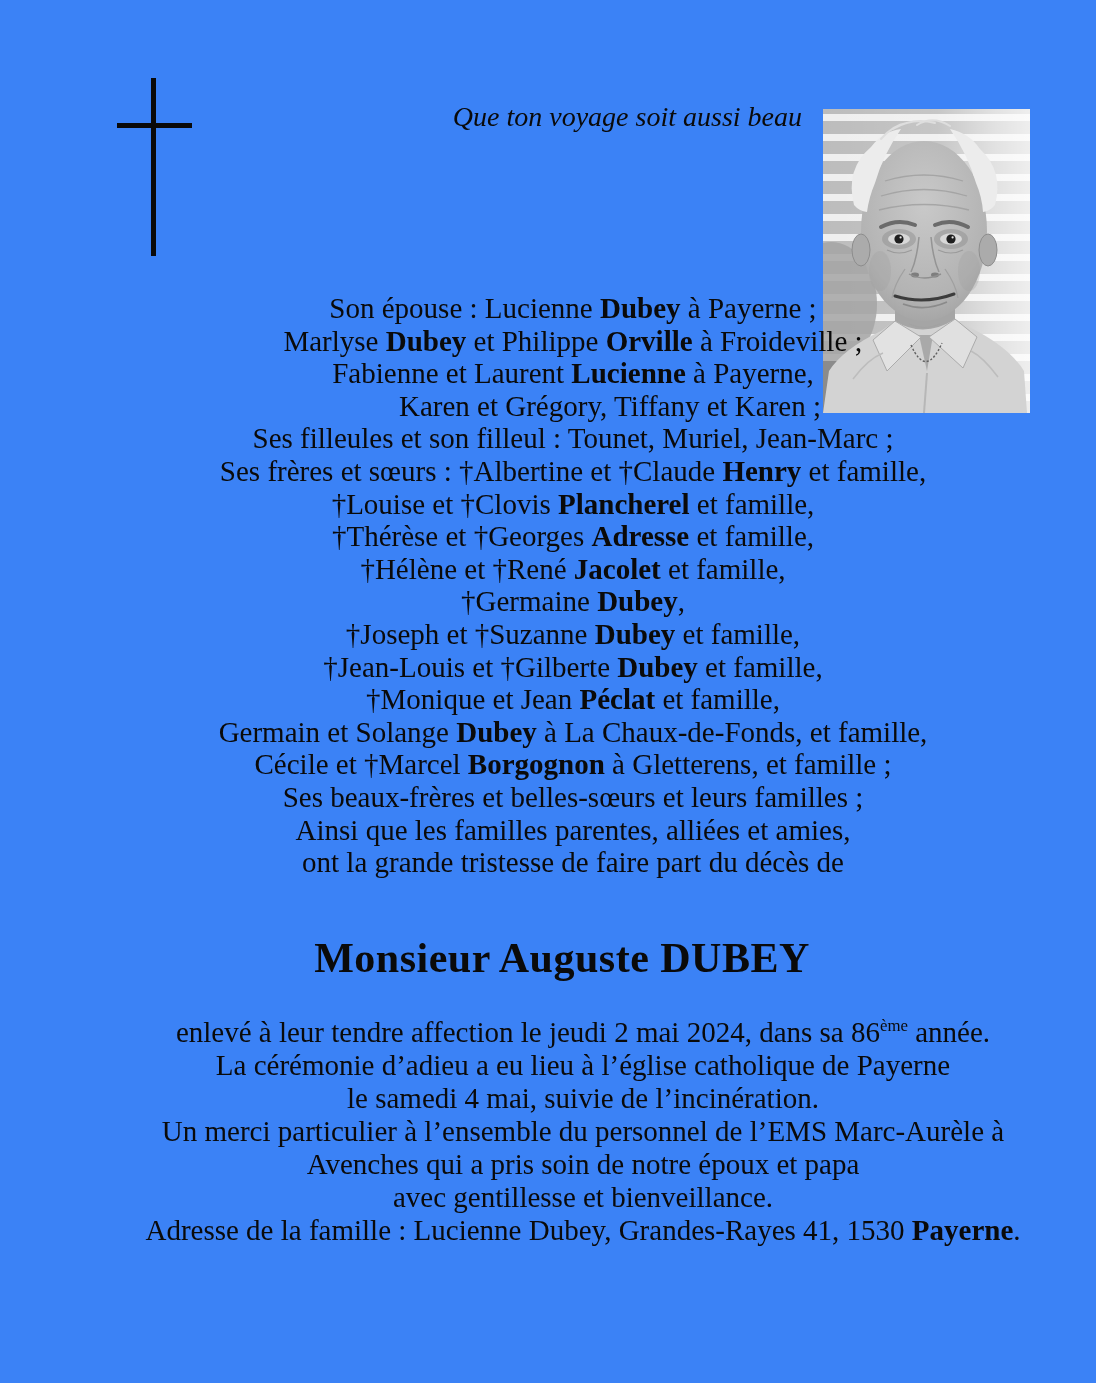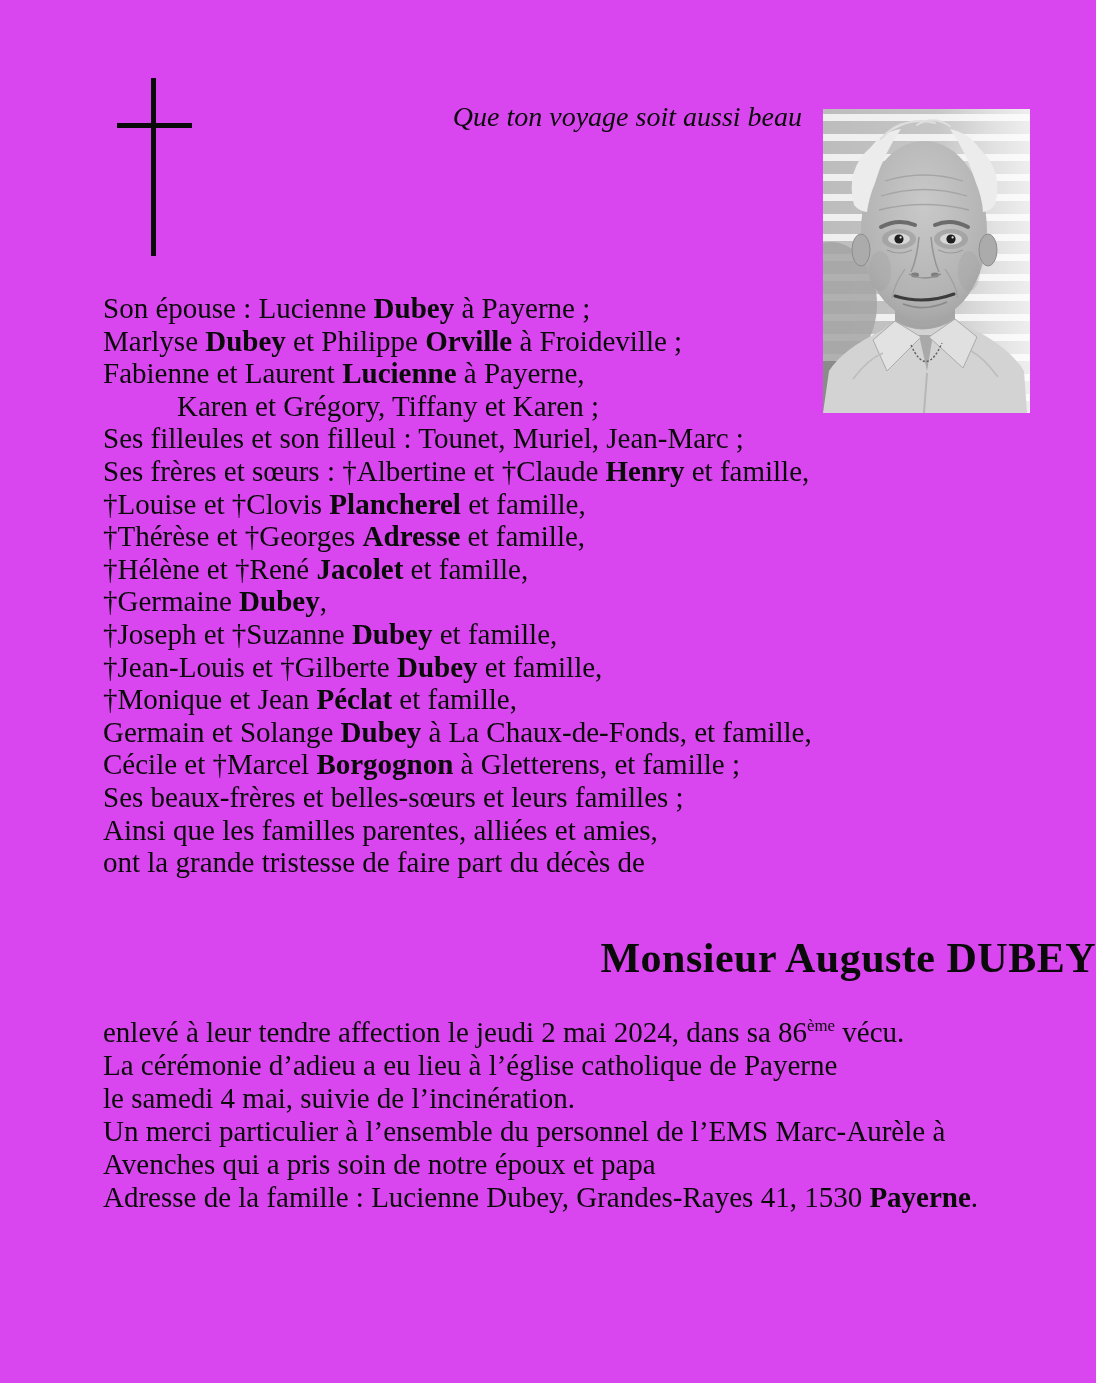--- a/index.html
+++ b/index.html
@@ -1,20 +1,20 @@
 <!DOCTYPE html>
 <html lang="fr"><head>
 <meta charset="utf-8">
 <style>
   html,body{margin:0;padding:0;background:#ffffff;}
   body{
     width:1096px;height:1383px;position:relative;overflow:hidden;
     font-family:"Liberation Serif", serif;color:#0a0a0a;
   }
-  .page{position:absolute;inset:0;background:#d946ef;}
+  .page{position:absolute;inset:0;background:#3b82f6;}
 
   
   .cross-v{position:absolute;left:151px;top:78px;width:5px;height:178px;background:#0a0a0a;}
   .cross-h{position:absolute;left:117px;top:123px;width:75px;height:5px;background:#0a0a0a;}
 
   
   .epigraph{
     position:absolute;top:100px;right:294px;text-align:right;
     font-style:italic;font-size:28px;line-height:33px;white-space:nowrap;
   }
@@ -25,29 +25,29 @@
 
   
   .family{
     position:absolute;left:103px;top:292px;width:940px;
     font-size:29px;line-height:32.6px;
   }
   .closing{
     position:absolute;left:103px;top:1016px;width:960px;
     font-size:29px;line-height:33px;
   }
-  .tline{white-space:nowrap;}
+  .tline{white-space:nowrap;text-align:center;}
   .tline.indent{padding-left:74px;}
   .b{font-weight:bold;}
   sup{font-size:0.58em;line-height:0;}
 
   
   .title{
     position:absolute;left:0;top:934px;width:1096px;box-sizing:border-box;
-    padding-left:28px;text-align:right;
+    padding-left:28px;text-align:center;
     font-size:42px;font-weight:bold;letter-spacing:0.5px;white-space:nowrap;
   }
 </style>
 </head>
 <body>
 
 <div class="page">
 
   <div>
     <div class="cross-v"></div>
@@ -150,21 +150,22 @@
       <div class="tline"><span>Germain et Solange </span><span class="b">Dubey</span><span> à La Chaux-de-Fonds, et famille,</span></div>
       <div class="tline"><span>Cécile et †Marcel </span><span class="b">Borgognon</span><span> à Gletterens, et famille ;</span></div>
       <div class="tline"><span>Ses beaux-frères et belles-sœurs et leurs familles ;</span></div>
       <div class="tline"><span>Ainsi que les familles parentes, alliées et amies,</span></div>
       <div class="tline"><span>ont la grande tristesse de faire part du décès de</span></div>
     </div>
 
   <div class="title">Monsieur Auguste DUBEY</div>
 
   <div class="closing">
-      <div class="tline"><span>enlevé à leur tendre affection le jeudi 2 mai 2024, dans sa 86</span><sup>ème</sup><span> vécu.</span></div>
+      <div class="tline"><span>enlevé à leur tendre affection le jeudi 2 mai 2024, dans sa 86</span><sup>ème</sup><span> année.</span></div>
       <div class="tline"><span>La cérémonie d’adieu a eu lieu à l’église catholique de Payerne</span></div>
       <div class="tline"><span>le samedi 4 mai, suivie de l’incinération.</span></div>
       <div class="tline"><span>Un merci particulier à l’ensemble du personnel de l’EMS Marc-Aurèle à</span></div>
       <div class="tline"><span>Avenches qui a pris soin de notre époux et papa</span></div>
+      <div class="tline"><span>avec gentillesse et bienveillance.</span></div>
       <div class="tline"><span>Adresse de la famille : Lucienne Dubey, Grandes-Rayes 41, 1530 </span><span class="b">Payerne</span><span>.</span></div>
     </div>
 
 </div>
 
 </body></html>

